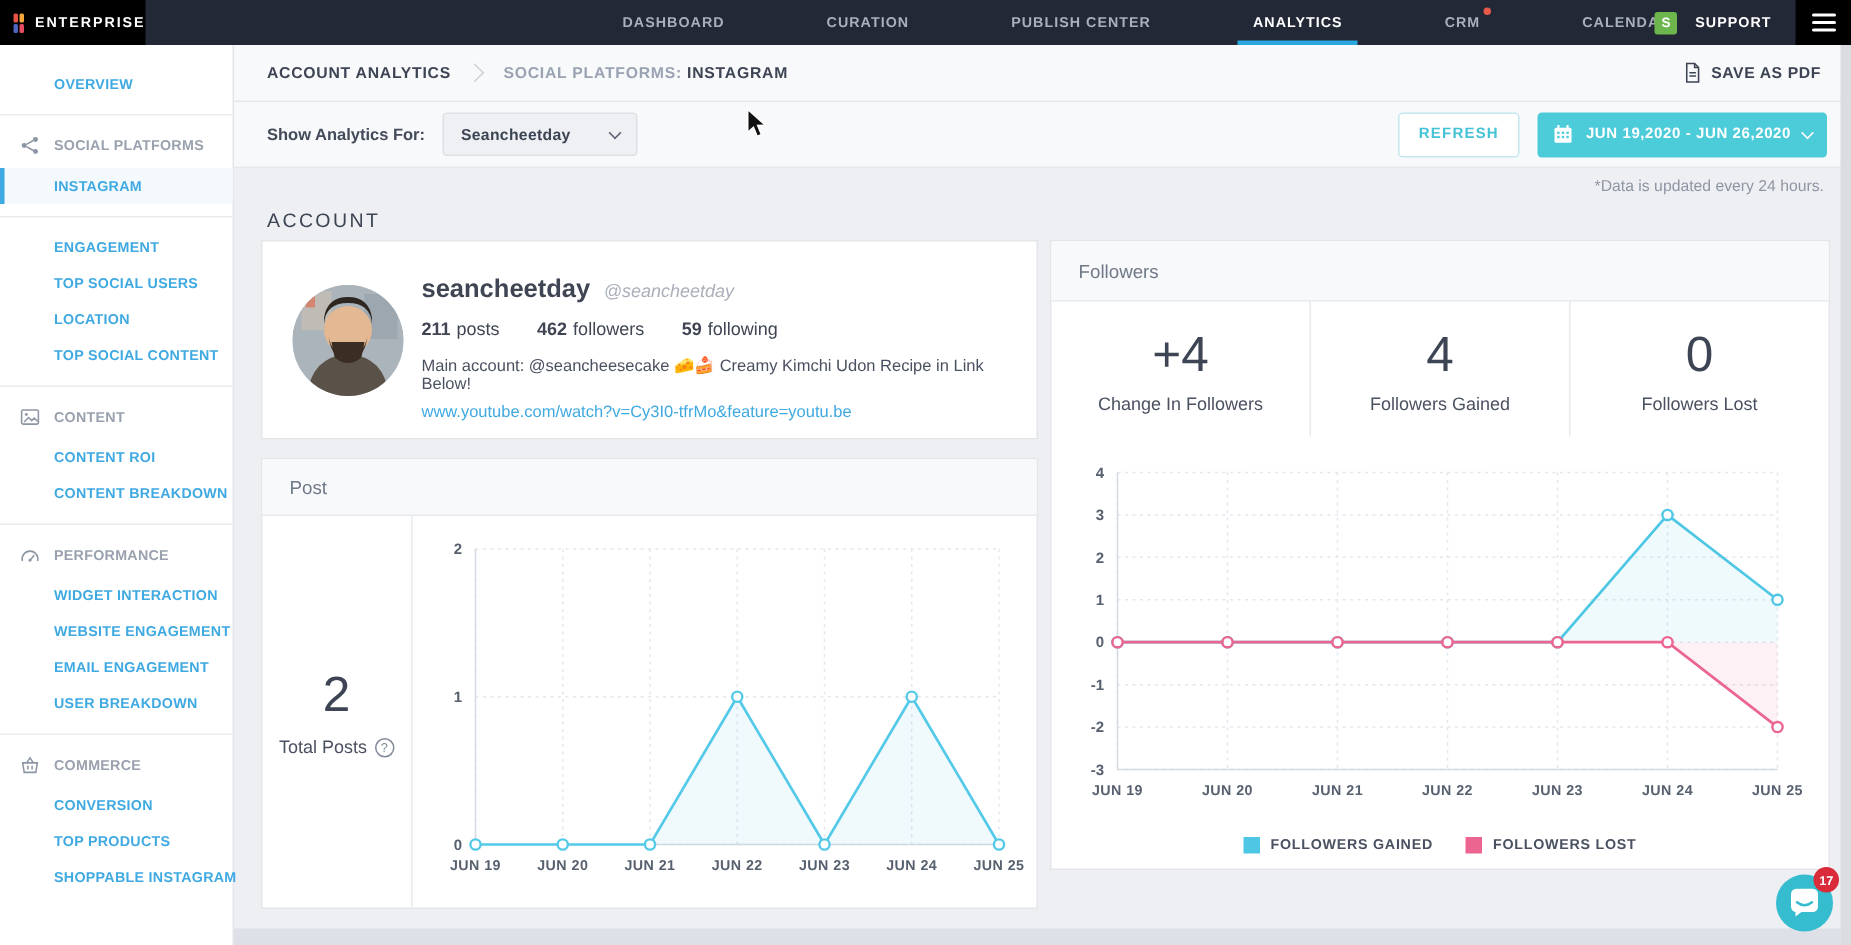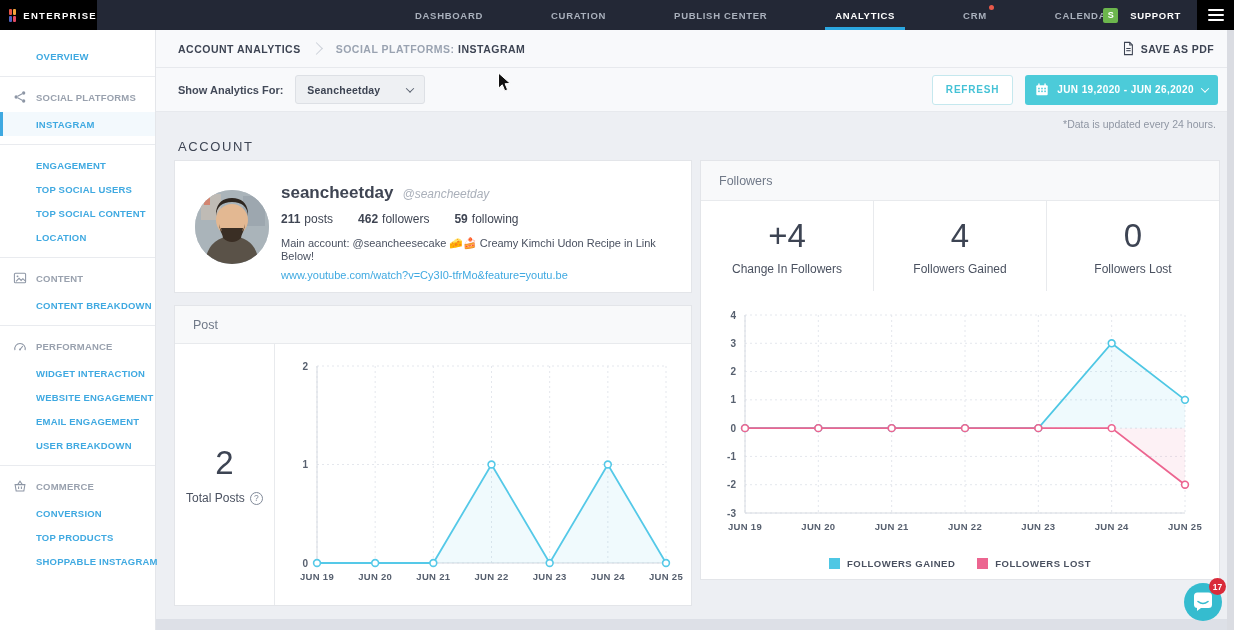--- a/index.html
+++ b/index.html
@@ -142,33 +142,34 @@
             <line x1="5.3" y1="7.1" x2="10.5" y2="4.2"></line>
             <line x1="5.3" y1="8.9" x2="10.5" y2="11.8"></line>
           </g>
         </svg>
         <span>SOCIAL PLATFORMS</span>
       </div>
       <div class="side-item active">INSTAGRAM</div>
       <div class="side-divider"></div>
       <div class="side-item">ENGAGEMENT</div>
       <div class="side-item">TOP SOCIAL USERS</div>
+      <div class="side-item">LOCATION</div>
       <div class="side-item">TOP SOCIAL CONTENT</div>
-      <div class="side-item">LOCATION</div>
       <div class="side-divider"></div>
       <div class="side-section">
         <svg width="14" height="14" viewBox="0 0 16 16">
           <g fill="none" stroke="#8d96a5" stroke-width="1.2">
             <rect x="1.6" y="2.6" width="12.8" height="10.8" rx="1.2"></rect>
             <path d="M3.5 11.8l3.4-3.4 2.4 2.4 2-2 2.6 2.6"></path>
           </g>
           <circle cx="5.2" cy="6.1" r="1.1" fill="#8d96a5"></circle>
         </svg>
         <span>CONTENT</span>
       </div>
+      <div class="side-item">CONTENT ROI</div>
       <div class="side-item">CONTENT BREAKDOWN</div>
       <div class="side-divider"></div>
       <div class="side-section">
         <svg width="14" height="14" viewBox="0 0 16 16">
           <g fill="none" stroke="#8d96a5" stroke-width="1.2">
             <path d="M2.2 12.6a6 6 0 1 1 11.6 0"></path>
             <line x1="8" y1="12" x2="11.2" y2="8.2"></line>
           </g>
           <circle cx="8" cy="12" r="1.1" fill="#8d96a5"></circle>
         </svg>

